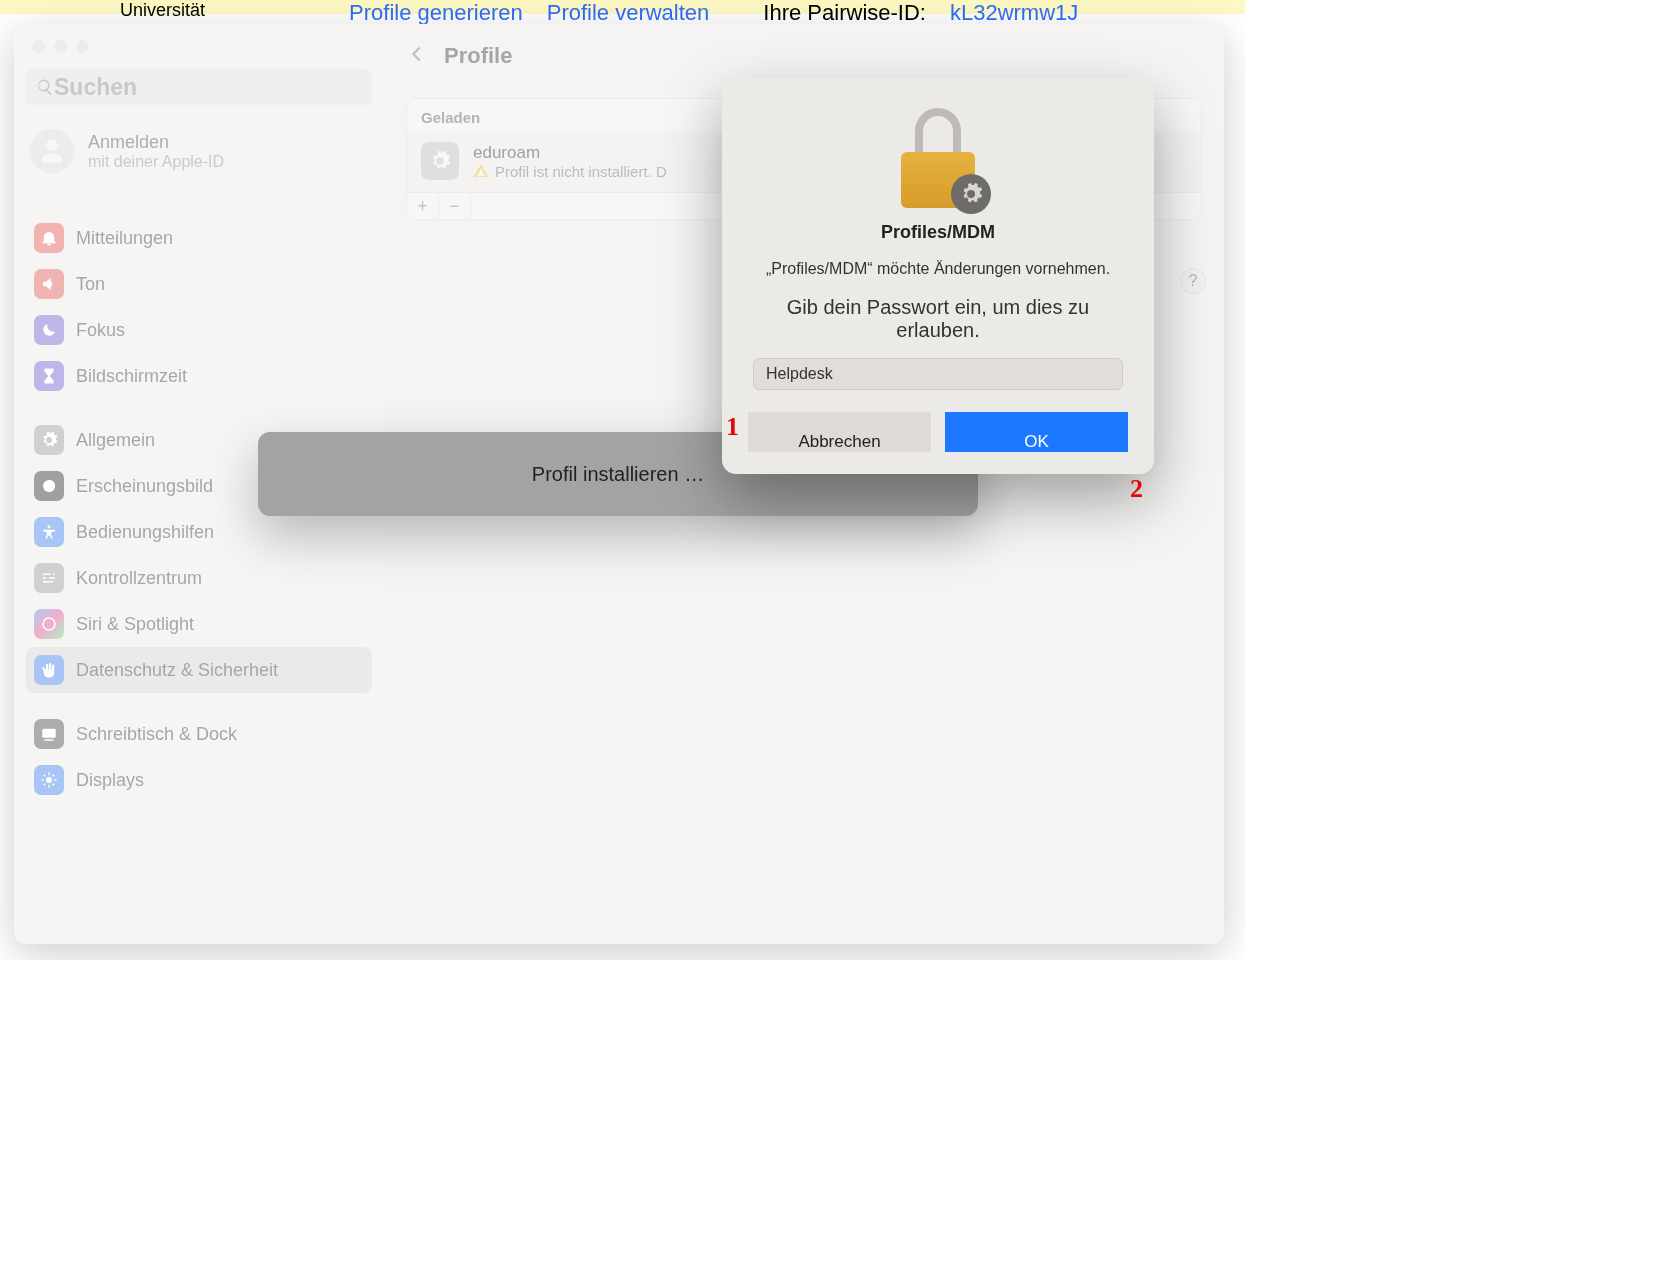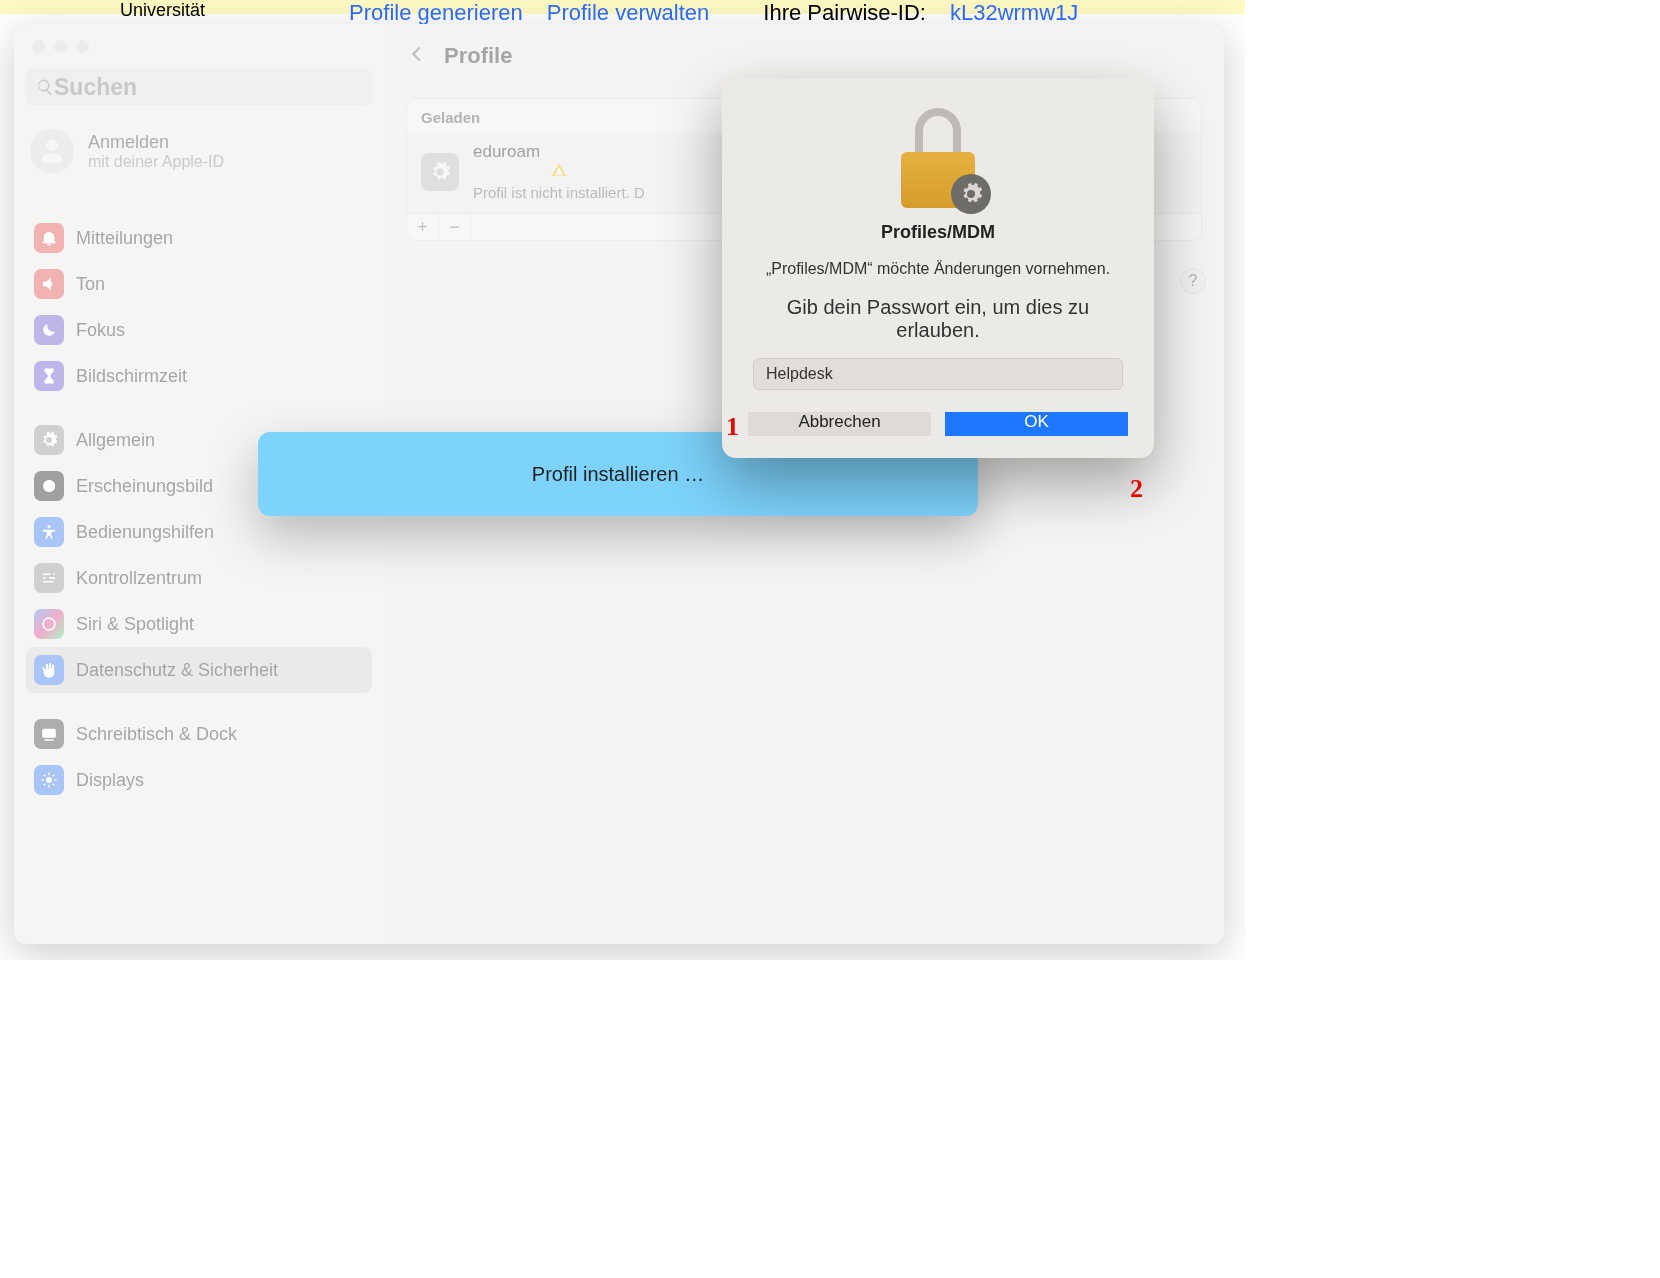--- a/index.html
+++ b/index.html
@@ -58,48 +58,48 @@
   .main-header { display: flex; align-items: center; gap: 16px; height: 40px; }
   .back svg { width: 22px; height: 22px; stroke: #7a7773; fill: none; stroke-width: 2.4; }
   .main-title { font-size: 22px; font-weight: 600; color: #3a3936; }
 
   .panel { margin-top: 22px; background: #f0edea; border: 1px solid #d9d6d3; border-radius: 10px; overflow: hidden; }
   .panel-h { font-size: 15px; font-weight: 600; color: #5a5855; padding: 10px 14px 6px; }
   .profile-row { display: flex; align-items: center; gap: 14px; padding: 10px 14px 12px; background: #e7e4e1; }
   .profile-ic { width: 38px; height: 38px; border-radius: 8px; background: #bcb9b6; display:flex; align-items:center; justify-content:center; }
   .profile-ic svg { width: 22px; height: 22px; fill: #efedeb; }
   .profile-txt .n { font-size: 17px; color: #2e2d2b; }
-  .profile-txt .s { font-size: 15px; color: #6a6865; display:flex; align-items:center; gap:6px;flex-direction:column; }
+  .profile-txt .s { font-size: 15px; color: #6a6865; display:flex; align-items:center; gap:6px; }
   .warn { width:16px; height:16px; }
   .panel-foot { display:flex; border-top:1px solid #d9d6d3; }
   .pfbtn { width: 32px; height: 26px; display:flex; align-items:center; justify-content:center; border-right:1px solid #d9d6d3; color:#7a7773; font-size:18px; }
 
   .help { position:absolute; right: 18px; top: 244px; width:26px; height:26px; border-radius:50%; background:#e3e0dd; border:1px solid #c9c6c3; display:flex; align-items:center; justify-content:center; color:#5a5855; font-size:16px; z-index:2; }
 
   
-  .sheet { position: absolute; left: 258px; top: 432px; width: 720px; height: 84px; background: #7dd3fc; border-radius: 12px; box-shadow: 0 20px 50px rgba(0,0,0,.25); z-index: 8; display:flex; align-items:center; justify-content:center; font-size: 20px; color:#222; }
+  .sheet { position: absolute; left: 258px; top: 432px; width: 720px; height: 84px; background: #a3a3a3; border-radius: 12px; box-shadow: 0 20px 50px rgba(0,0,0,.25); z-index: 8; display:flex; align-items:center; justify-content:center; font-size: 20px; color:#222; }
 
   
   .auth {
     position: absolute; left: 722px; top: 78px; width: 432px; background: #eceae7; border-radius: 14px; box-shadow: 0 25px 60px rgba(0,0,0,.35);
     z-index: 20; padding: 26px 26px 22px; text-align: center;
   }
   .lock-wrap { position: relative; width: 90px; height: 100px; margin: 4px auto 14px; }
   .lock-body { position:absolute; bottom:0; left:8px; width:74px; height:56px; background:linear-gradient(#e6b23f,#d79b2a); border-radius:6px; }
   .lock-shackle { position:absolute; top:0; left:22px; width:46px; height:48px; border:8px solid #bdbab7; border-bottom:none; border-radius:26px 26px 0 0; }
   .lock-gear { position:absolute; right:-8px; bottom:-6px; width:40px; height:40px; border-radius:50%; background:#6e6c69; display:flex; align-items:center; justify-content:center; }
   .lock-gear svg { width:24px; height:24px; fill:#d8d5d2; }
 
   .auth-title { font-size: 18px; font-weight: 700; color:#222; margin-bottom: 14px; }
   .auth-msg { font-size: 16px; color:#333; line-height:1.45; margin-bottom: 16px; }
   .auth-sub { font-size: 20px; color:#333; margin-bottom: 16px; }
   .field { width: 370px; margin: 0 auto 10px; height: 32px; border-radius: 6px; background:#e1ded9; border:1px solid #d0cdc9; padding: 0 12px; font-size:16px; color:#333; text-align:left; display:flex; align-items:center; }
   .field.input { background:#efedea; border:2.5px solid #4a84e6; color:#9b9894; }
   .btnrow { display:flex; gap:14px; margin-top: 22px; }
-  .btn { flex:1; height:24px; border-radius:0; font-size:17px; display:flex; align-items:flex-start; justify-content:center; cursor:pointer; }
+  .btn { flex:1; height:40px; border-radius:0; font-size:17px; display:flex; align-items:flex-end; justify-content:center; cursor:pointer; }
   .btn.cancel { background:#dedbd6; color:#222; }
   .btn.ok { background:#1e78ff; color:#fff; font-weight:500; }
 
   .anno { position:absolute; font-size:26px; font-weight:700; color:#e20606; z-index:30; font-family: Georgia, serif; }
 </style>
 </head>
 <body>
 
 <div class="topbar">
   <span class="uni">Universität</span>

